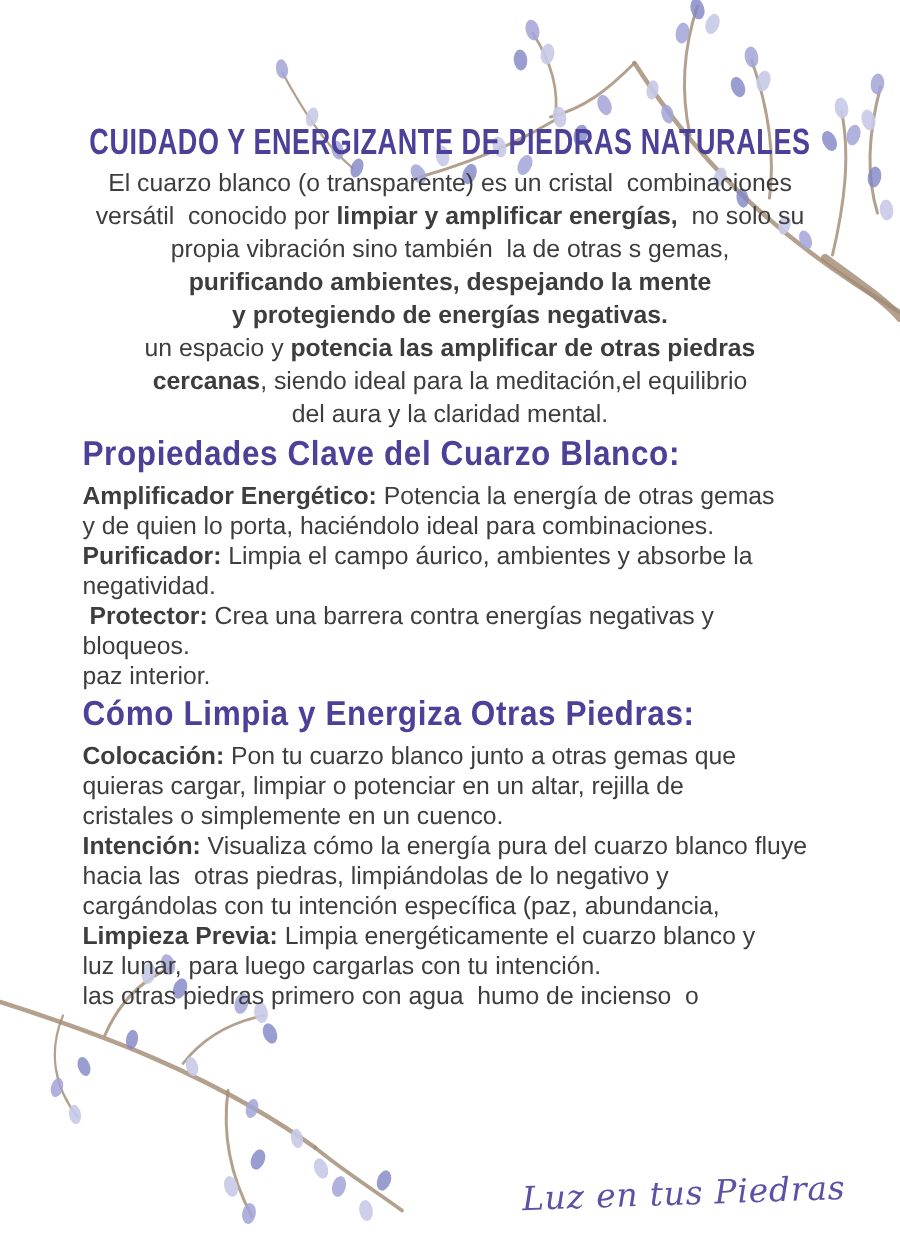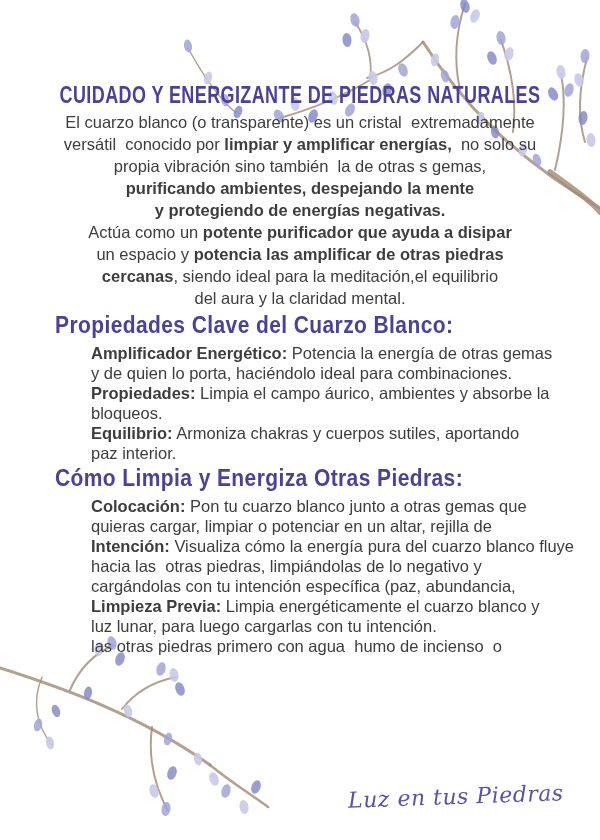--- a/index.html
+++ b/index.html
@@ -48,21 +48,21 @@
     letter-spacing:0.4px;
     color:var(--accent);
     transform:scaleY(1.1);transform-origin:left top;
   }
   h2.h2-first{margin-top:1px;}
   h2.h2-second{margin-top:0;}
   .items{
     margin:5px 0 0 55px;
     font-size:16.5px;line-height:20px;
   }
-  .item-line{white-space:pre;margin-left:36px;}
+  .item-line{white-space:pre;}
   .item-line b{font-weight:700;}
   .signature{
     position:absolute;
     top:784px;right:36px;
     font-family:"DejaVu Serif", serif;
     font-style:italic;
     font-size:22px;
     color:var(--signature);
     transform:rotate(-2deg);
     letter-spacing:0.5px;
@@ -150,56 +150,57 @@
     <ellipse class="bud-m" cx="226" cy="176" rx="4.5" ry="7" transform="rotate(15 226 176)"></ellipse>
     <ellipse class="bud-l" cx="244" cy="192" rx="4.5" ry="7" transform="rotate(-10 244 192)"></ellipse>
     <ellipse class="bud-d" cx="256" cy="172" rx="4.5" ry="7" transform="rotate(20 256 172)"></ellipse>
     <ellipse class="bud-l" cx="214" cy="164" rx="4.5" ry="7" transform="rotate(-20 214 164)"></ellipse>
   </svg>
 
   <div class="content">
     <h1 class="title">CUIDADO Y ENERGIZANTE DE PIEDRAS NATURALES</h1>
 
     <div class="intro">
-      <div class="line"><span>El cuarzo blanco (o transparente) es un cristal  extremadamente</span></div>
+      <div class="line"><span>El cuarzo blanco (o transparente) es un cristal  combinaciones</span></div>
       <div class="line"><span>versátil  conocido por </span><b>limpiar y amplificar energías,</b><span>  no solo su</span></div>
       <div class="line"><span>propia vibración sino también  la de otras s gemas,</span></div>
       <div class="line"><b>purificando ambientes, despejando la mente</b></div>
       <div class="line"><b>y protegiendo de energías negativas.</b></div>
-      <div class="line"><span>Actúa como un </span><b>potente purificador que ayuda a disipar</b></div>
       <div class="line"><span>un espacio y </span><b>potencia las amplificar de otras piedras</b></div>
       <div class="line"><b>cercanas</b><span>, siendo ideal para la meditación,el equilibrio</span></div>
       <div class="line"><span>del aura y la claridad mental.</span></div>
     </div>
 
     <h2 class="section-heading h2-first">Propiedades Clave del Cuarzo Blanco:</h2>
 
     <div class="items">
       <div class="item">
         <div class="item-line"><b>Amplificador Energético:</b><span> Potencia la energía de otras gemas</span></div>
         <div class="item-line">y de quien lo porta, haciéndolo ideal para combinaciones.</div>
       </div>
       <div class="item">
-        <div class="item-line"><b>Propiedades:</b><span> Limpia el campo áurico, ambientes y absorbe la</span></div>
-      </div>
-      <div class="item">
+        <div class="item-line"><b>Purificador:</b><span> Limpia el campo áurico, ambientes y absorbe la</span></div>
+        <div class="item-line">negatividad.</div>
+      </div>
+      <div class="item">
+        <div class="item-line"><b> Protector:</b><span> Crea una barrera contra energías negativas y</span></div>
         <div class="item-line">bloqueos.</div>
       </div>
       <div class="item">
-        <div class="item-line"><b>Equilibrio:</b><span> Armoniza chakras y cuerpos sutiles, aportando</span></div>
         <div class="item-line">paz interior.</div>
       </div>
     </div>
 
     <h2 class="section-heading h2-second">Cómo Limpia y Energiza Otras Piedras:</h2>
 
     <div class="items">
       <div class="item">
         <div class="item-line"><b>Colocación:</b><span> Pon tu cuarzo blanco junto a otras gemas que</span></div>
         <div class="item-line">quieras cargar, limpiar o potenciar en un altar, rejilla de</div>
+        <div class="item-line">cristales o simplemente en un cuenco.</div>
       </div>
       <div class="item">
         <div class="item-line"><b>Intención:</b><span> Visualiza cómo la energía pura del cuarzo blanco fluye</span></div>
         <div class="item-line">hacia las  otras piedras, limpiándolas de lo negativo y</div>
         <div class="item-line">cargándolas con tu intención específica (paz, abundancia,</div>
       </div>
       <div class="item">
         <div class="item-line"><b>Limpieza Previa:</b><span> Limpia energéticamente el cuarzo blanco y</span></div>
         <div class="item-line">luz lunar, para luego cargarlas con tu intención.</div>
         <div class="item-line">las otras piedras primero con agua  humo de incienso  o</div>

